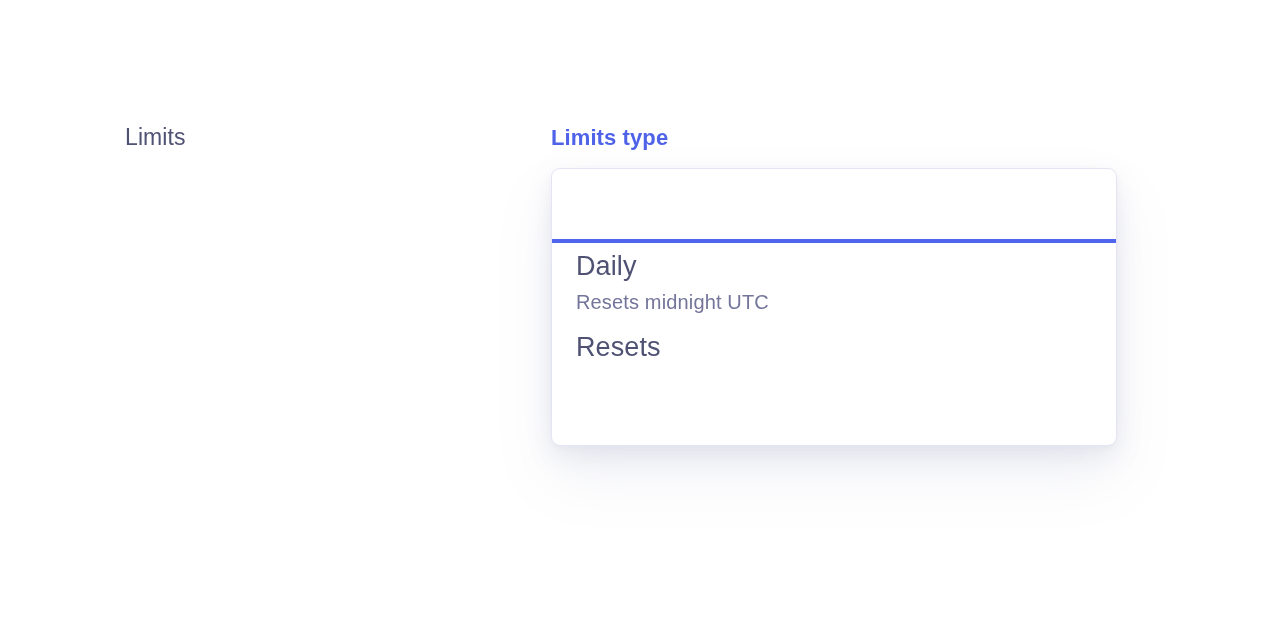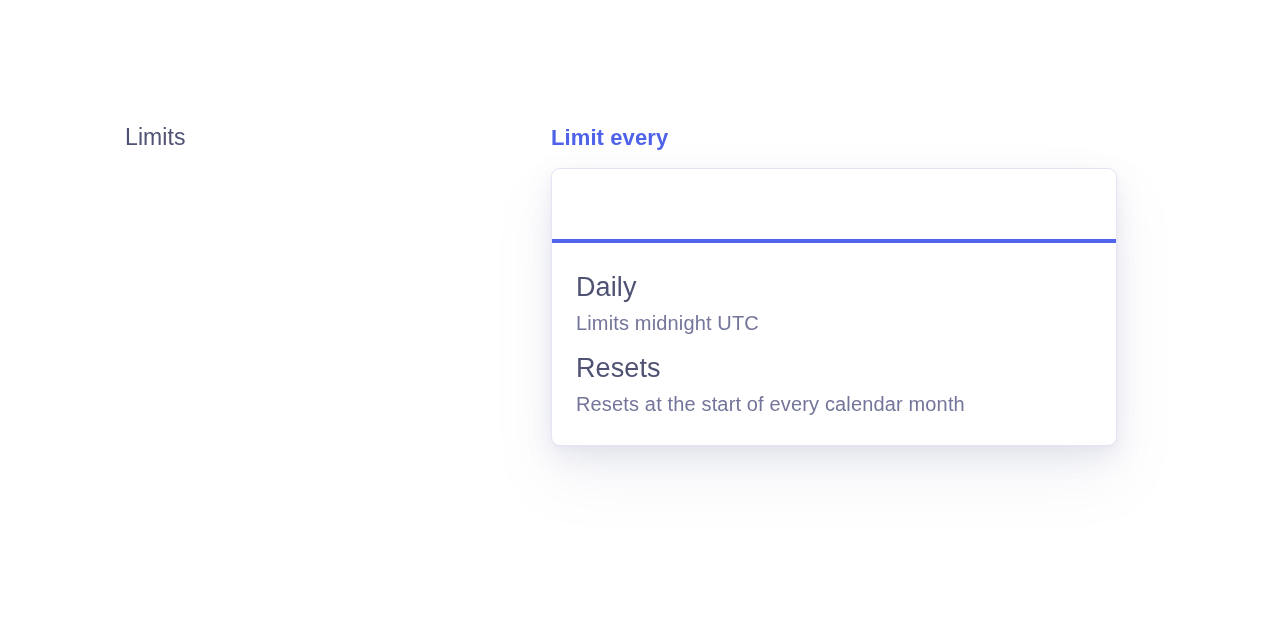--- a/index.html
+++ b/index.html
@@ -97,21 +97,21 @@
     left: 0;
     right: 0;
     bottom: 0;
     height: 4px;
     background: #5165EC;
   }
 
   
   .option-list {
     position: relative;
-    padding-top: 25px;
+    padding-top: 4px;
   }
 
   .option-item {
     padding: 0 24px;
     cursor: pointer;
     background: transparent;
   }
 
   .option-title {
     font-size: 27px;
@@ -132,36 +132,35 @@
     padding-bottom: 9px;
   }
 </style>
 </head>
 <body>
 
 <div class="form-row">
 
   <div class="field-label">Limits</div>
 
-  <div class="field-sublabel">Limit every</div>
+  <div class="field-sublabel">Limits type</div>
 
   <div class="select-card">
 
     <div class="select-input-area">
       <input class="select-input" type="text" placeholder="" style="">
       <div class="focus-underline"></div>
     </div>
 
     <div class="option-list">
 
       <div class="option-item">
         <div class="option-title">Daily</div>
-        <div class="option-desc">Limits midnight UTC</div>
+        <div class="option-desc">Resets midnight UTC</div>
       </div>
 
       <div class="option-item">
         <div class="option-title">Resets</div>
-        <div class="option-desc">Resets at the start of every calendar month</div>
       </div>
 
     </div>
   </div>
 </div>
 
 </body></html>

